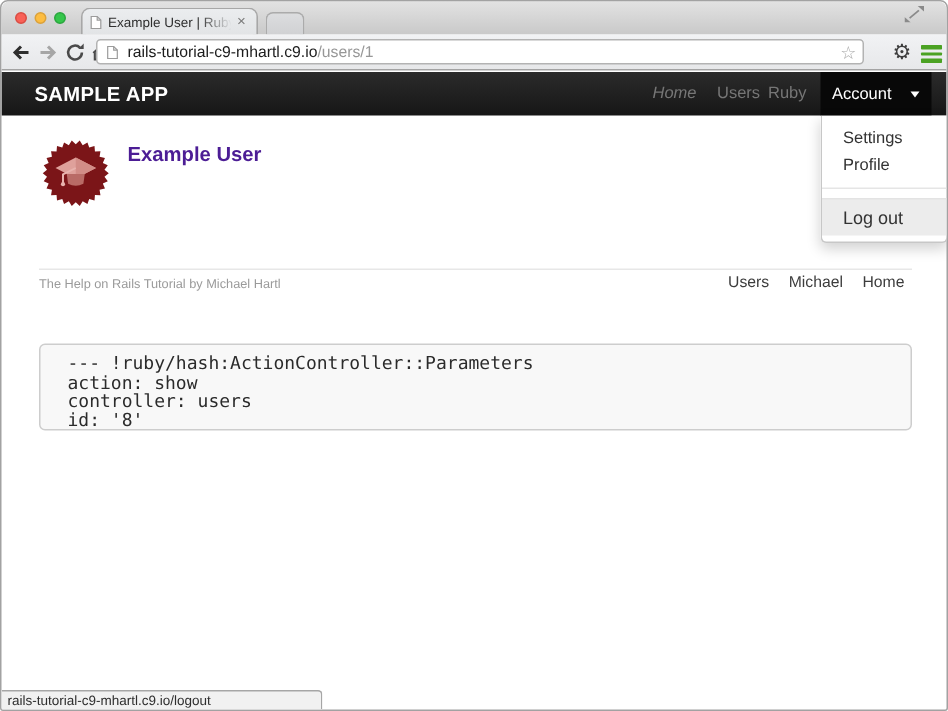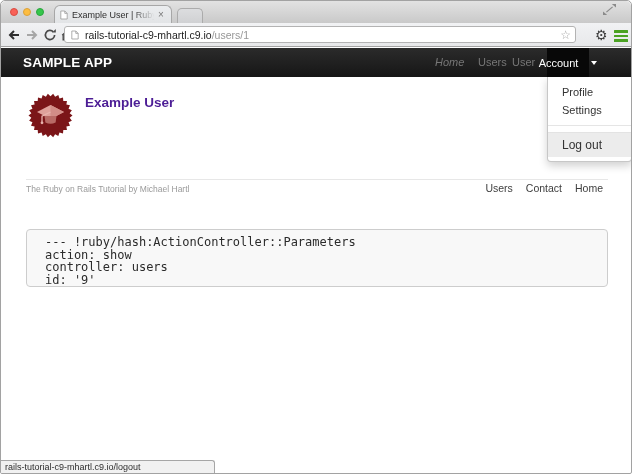--- a/index.html
+++ b/index.html
@@ -47,21 +47,21 @@
   .menu-bars { position:absolute; left:613px; top:7px; width:14px; }
   .menu-bars div { height:2.5px; background:var(--accent-green,#4ba223); margin-bottom:2px; border-radius:0.5px; }
 
   
   .navbar { position:absolute; left:0; top:47px; width:100%; height:29px;
     background:linear-gradient(var(--navbar-top,#2b2b2b), var(--navbar-bottom,#161616)); }
   .brand { position:absolute; left:22px; top:0; line-height:29px; color:#fff;
     font-size:13.5px; font-weight:bold; letter-spacing:0.2px; }
   .nav-link { position:absolute; top:0; line-height:29px; font-size:11px; color:var(--link-gray,#767676); }
   .nl-0{left:434px;font-style:italic;} .nl-1{left:477px;} .nl-2{left:511px;}
-  .account { position:absolute; left:546px; top:0; width:42px; height:29px;
+  .account { position:absolute; left:546px; top:0; width:74px; height:29px;
     background:var(--account-bg,#080808); color:#fff; font-size:11px;
     display:flex; align-items:center; justify-content:center; gap:13px; }
   .caret { width:0; height:0; border-left:3.5px solid transparent; border-right:3.5px solid transparent;
     border-top:4px solid #fff; }
 
   
   .dropdown { position:absolute; left:546px; top:76px; width:85px; background:#fff;
     border:1px solid rgba(0,0,0,0.22); border-top:none; border-radius:0 0 4px 4px;
     box-shadow:0 4px 9px rgba(0,0,0,0.18); padding:6px 0 4px; z-index:20; }
   .dd-item { font-size:11px; color:#333; padding:3px 0 3px 14px; }
@@ -165,58 +165,58 @@
         <div></div>
         <div></div>
         <div></div>
       </span>
   </div>
 
   <div class="navbar">
     <span class="brand">SAMPLE APP</span>
     <span class="nav-link nl-0">Home</span>
     <span class="nav-link nl-1">Users</span>
-    <span class="nav-link nl-2">User</span>
+    <span class="nav-link nl-2">Ruby</span>
     <span class="account">
       <span>Account</span>
       <span class="caret"></span>
     </span>
   </div>
 
   <div class="dropdown">
+    <div class="dd-item">Settings</div>
     <div class="dd-item">Profile</div>
-    <div class="dd-item">Settings</div>
     <div class="dd-divider"></div>
     <div class="dd-logout">Log out</div>
   </div>
 
   <div class="avatar">
     <svg width="45" height="45" viewBox="0 0 45 45">
       <polygon class="seal" points="44.50,22.50 41.66,24.83 43.86,27.76 40.55,29.34 41.98,32.72 38.38,33.46 38.97,37.09 35.30,36.95 35.00,40.61 31.47,39.59 30.30,43.07 27.12,41.24 25.15,44.34 22.50,41.80 19.85,44.34 17.88,41.24 14.70,43.07 13.53,39.59 10.00,40.61 9.70,36.95 6.03,37.09 6.62,33.46 3.02,32.72 4.45,29.34 1.14,27.76 3.34,24.83 0.50,22.50 3.34,20.17 1.14,17.24 4.45,15.66 3.02,12.28 6.62,11.54 6.03,7.91 9.70,8.05 10.00,4.39 13.53,5.41 14.70,1.93 17.88,3.76 19.85,0.66 22.50,3.20 25.15,0.66 27.12,3.76 30.30,1.93 31.47,5.41 35.00,4.39 35.30,8.05 38.97,7.91 38.38,11.54 41.98,12.28 40.55,15.66 43.86,17.24 41.66,20.17"></polygon>
       <g>
         <path d="M22.5 12 36 19 22.5 26 9 19 Z" fill="var(--avatar-cap,#dfa19b)"></path>
         <path d="M22.5 12 36 19 22.5 26 Z" fill="#d28d87"></path>
         <path d="M16.5 23 28.5 23 27.6 29.5 Q22.5 32 17.4 29.5 Z" fill="#b96b66"></path>
         <path d="M22.5 19 14 23.2 14 29" fill="none" stroke="#e8b3ad" stroke-width="1.3"></path>
         <circle cx="14" cy="29.8" r="1.4" fill="#e8b3ad"></circle>
       </g>
     </svg>
   </div>
   <div class="profile-name">Example User</div>
 
   <div class="footer-divider"></div>
-  <div class="footer-credit">The Ruby on Rails Tutorial by Michael Hartl</div>
+  <div class="footer-credit">The Help on Rails Tutorial by Michael Hartl</div>
   <div class="footer-links">
     <span>Users</span>
-    <span>Contact</span>
+    <span>Michael</span>
     <span>Home</span>
   </div>
 
   <div class="debug">
     <div>--- !ruby/hash:ActionController::Parameters</div>
     <div>action: show</div>
     <div>controller: users</div>
-    <div>id: '9'</div>
+    <div>id: '8'</div>
   </div>
 
   <div class="statusbar">rails-tutorial-c9-mhartl.c9.io/logout</div>
 
 </div>
 
 </body></html>

